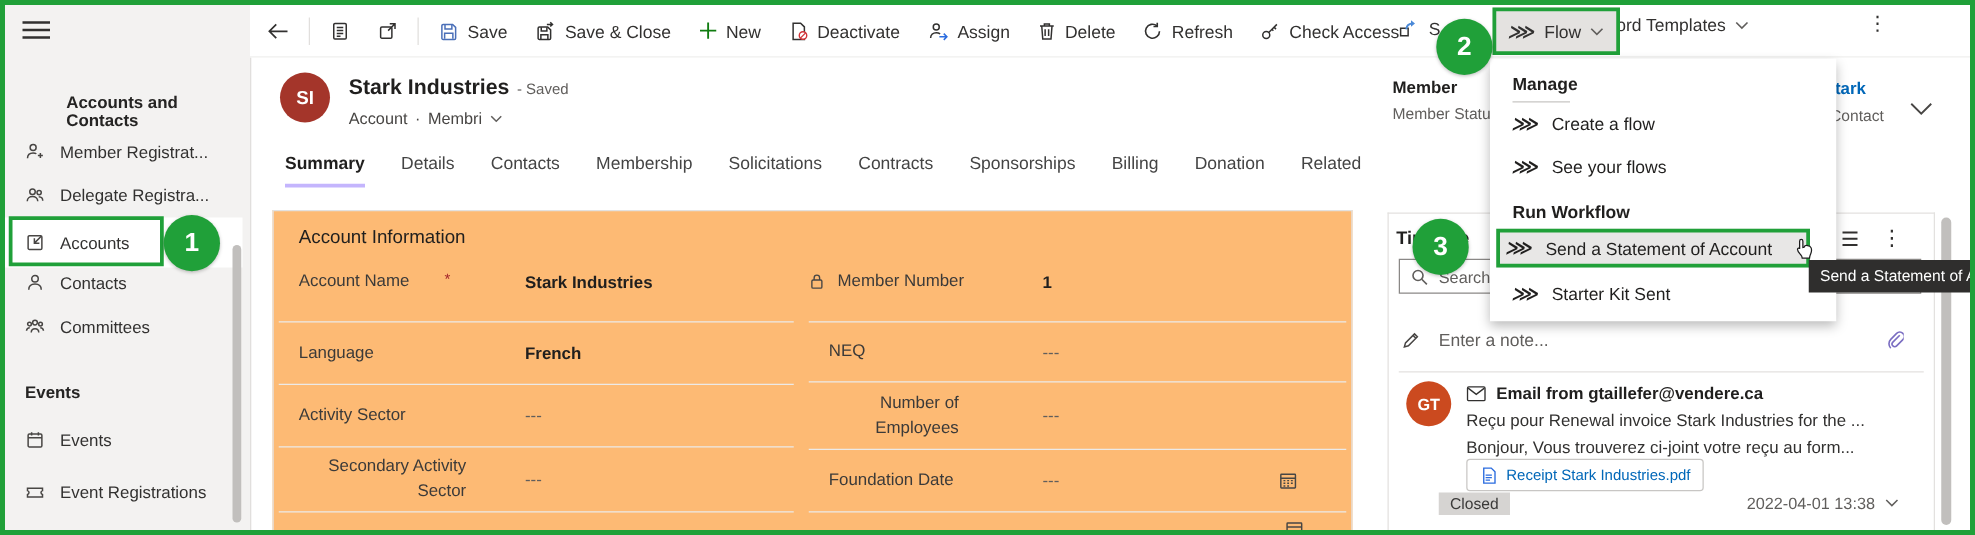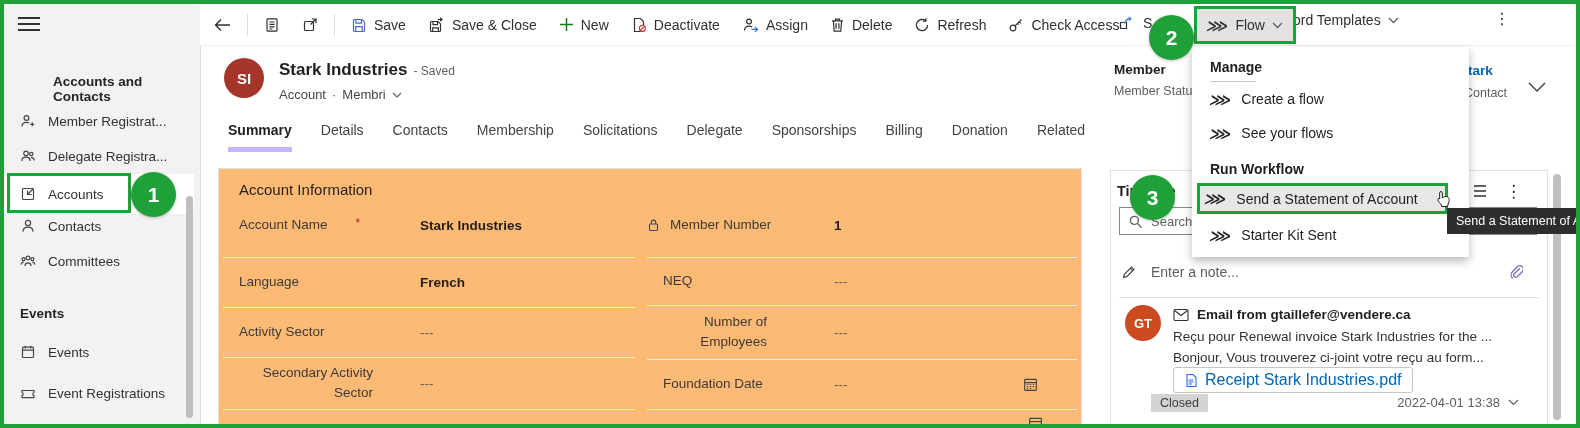--- a/index.html
+++ b/index.html
@@ -39,41 +39,41 @@
   .rsub{position:absolute;left:279px;top:87px;font-size:13px;color:#484644;display:flex;align-items:center;gap:6px;}
   .hmeta1{position:absolute;left:1114px;top:62px;font-size:13.5px;font-weight:bold;color:#201f1e;}
   .hmeta2{position:absolute;left:1114px;top:84px;font-size:12.5px;color:#605e5c;white-space:nowrap;}
   .hlink{position:absolute;left:1468px;top:63px;font-size:13.5px;font-weight:bold;color:#0067b8;cursor:pointer;}
   .hlinksub{position:absolute;left:1464px;top:86px;font-size:12.5px;color:#605e5c;}
   .hchev{position:absolute;left:1528px;top:82px;cursor:pointer;}
 
   
   .tabs{position:absolute;left:228px;top:122px;display:flex;gap:29px;font-size:14px;color:#444;z-index:1;}
   .tab{padding-bottom:9px;cursor:pointer;white-space:nowrap;}
-  .tab.active{font-weight:bold;color:#201f1e;border-bottom:5px solid #c4b5fd;}
+  .tab.active{font-weight:bold;color:#201f1e;border-bottom:3px solid #c4b5fd;}
 
   
   .formcard{position:absolute;left:218px;top:168px;width:862px;height:256px;background:#fdba74;border:1px solid #e3e1df;border-bottom:none;z-index:1;overflow:hidden;}
   .ftitle{position:absolute;left:20px;top:12px;font-size:15px;color:#201f1e;}
   .frow{position:absolute;display:flex;align-items:center;border-bottom:1px solid #eceae8;text-align:right;}
   .flab{font-size:13.5px;color:#3b3a39;line-height:1.45;display:flex;align-items:flex-start;gap:4px;}
   .fval{font-size:13.5px;font-weight:bold;color:#201f1e;}
   .fval.empty{font-weight:normal;color:#605e5c;}
   .req{color:#a4262c;font-size:12px;margin-left:24px;}
 
   
   .tlcard{position:absolute;left:1110px;top:170px;width:436px;height:254px;background:#fff;border:1px solid #e3e1df;border-bottom:none;z-index:1;overflow:hidden;}
   .tltitle{position:absolute;left:6px;top:12px;font-size:14.5px;font-weight:bold;color:#201f1e;}
   .tlico{position:absolute;top:12px;cursor:pointer;}
   .tlsearch{position:absolute;left:8px;top:36px;width:418px;height:28px;border:1px solid #8a8886;display:flex;align-items:center;gap:8px;padding-left:8px;box-sizing:border-box;font-size:13px;color:#605e5c;}
   .noterow{position:absolute;left:10px;top:86px;width:416px;height:30px;display:flex;align-items:center;gap:14px;font-size:14px;color:#605e5c;}
   .tldiv{position:absolute;left:8px;top:126px;width:420px;height:1px;background:#e3e1df;}
   .entrytitle{position:absolute;left:86px;top:136px;font-size:13.5px;font-weight:bold;color:#201f1e;white-space:nowrap;}
   .entryline{position:absolute;left:62px;font-size:13.5px;color:#323130;white-space:nowrap;}
-  .chip{position:absolute;left:62px;top:196px;height:24px;border:1px solid #c8c6c4;border-radius:3px;display:flex;align-items:center;gap:7px;padding:0 10px;font-size:16px;color:#0067b8;cursor:pointer;background:#fff;}
+  .chip{position:absolute;left:62px;top:196px;height:24px;border:1px solid #c8c6c4;border-radius:3px;display:flex;align-items:center;gap:7px;padding:0 10px;font-size:12px;color:#0067b8;cursor:pointer;background:#fff;}
   .badge{position:absolute;left:40px;top:223px;background:#d6d4d2;color:#3b3a39;font-size:12.5px;padding:2px 9px;}
   .edate{position:absolute;right:28px;top:224px;font-size:13px;color:#605e5c;display:flex;gap:8px;align-items:center;cursor:pointer;}
   .pgscroll{position:absolute;left:1553px;top:174px;width:8px;height:246px;background:#c1bfbd;border-radius:4px;z-index:4;}
 
   
   .dd{position:absolute;left:1192px;top:47px;width:277px;height:210px;background:#fff;box-shadow:0 4px 9px rgba(0,0,0,.28);z-index:40;}
   .ddhdr{position:absolute;left:18px;font-size:14px;font-weight:bold;color:#201f1e;}
   .dditem{position:absolute;left:18px;display:flex;align-items:center;gap:10px;font-size:14px;color:#201f1e;cursor:pointer;white-space:nowrap;}
   .ddsep{position:absolute;left:18px;top:34px;width:46px;height:1px;background:#c8c6c4;}
   .ddhl{position:absolute;left:5px;top:136px;width:240px;height:25px;background:#e8e7e6;border:3px solid #20a039;display:flex;align-items:center;gap:10px;padding-left:5px;font-size:14px;color:#201f1e;cursor:pointer;white-space:nowrap;}
@@ -336,21 +336,21 @@
       <path d="M1 1l8 8 8-8"></path>
     </svg>
   </div>
 
 <div class="tabs">
   <div class="tab active">Summary</div>
   <div class="tab">Details</div>
   <div class="tab">Contacts</div>
   <div class="tab">Membership</div>
   <div class="tab">Solicitations</div>
-  <div class="tab">Delegate</div>
+  <div class="tab">Contracts</div>
   <div class="tab">Sponsorships</div>
   <div class="tab">Billing</div>
   <div class="tab">Donation</div>
   <div class="tab">Related</div>
 </div>
 
 <div class="formcard">
   <div class="ftitle">Account Information</div>
 
   <div class="frow" style="left:4px;top:24px;width:412px;height:64px;">

